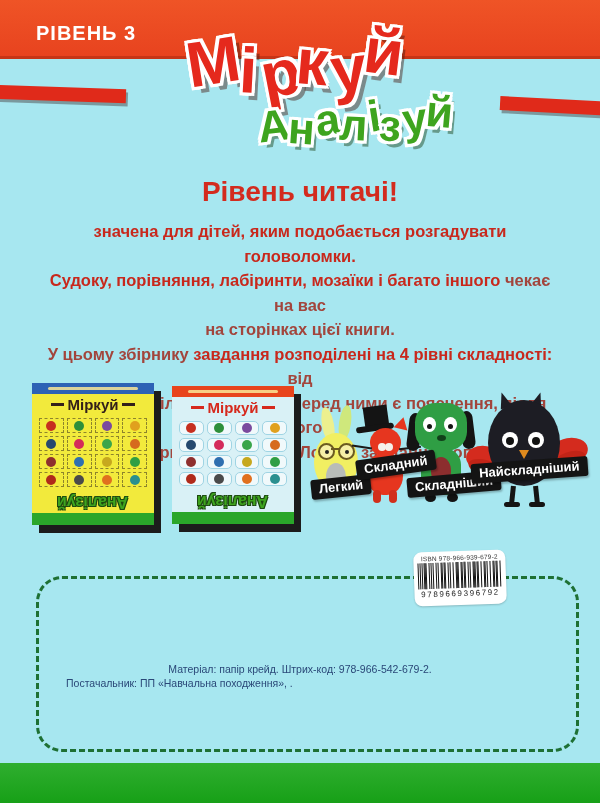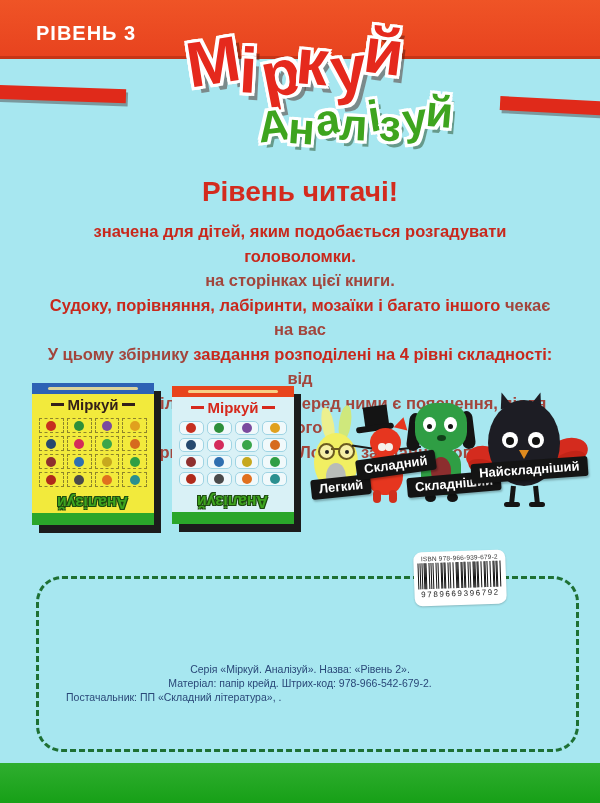--- a/index.html
+++ b/index.html
@@ -162,22 +162,22 @@
   <div class="stripe stripe-left"></div>
   <div class="stripe stripe-right"></div>
 
   <div class="title title1" id="title1"><span class="lt" style="transform: rotate(-7deg) translateY(2px);">М</span><span class="lt" style="transform: rotate(5deg) translateY(12px);">і</span><span class="lt" style="transform: rotate(-9deg) translateY(16px);">р</span><span class="lt" style="transform: rotate(7deg) translateY(6px);">к</span><span class="lt" style="transform: rotate(-5deg) translateY(14px);">у</span><span class="lt" style="transform: rotate(9deg) translateY(-2px);">й</span></div>
   <div class="title title2" id="title2"><span class="lt" style="transform: rotate(-5deg) translateY(6px);">А</span><span class="lt" style="transform: rotate(6deg) translateY(10px);">н</span><span class="lt" style="transform: rotate(-6deg) translateY(2px);">а</span><span class="lt" style="transform: rotate(5deg) translateY(8px);">л</span><span class="lt" style="transform: rotate(-7deg) translateY(0px);">і</span><span class="lt" style="transform: rotate(6deg) translateY(10px);">з</span><span class="lt" style="transform: rotate(-5deg) translateY(4px);">у</span><span class="lt" style="transform: rotate(7deg) translateY(-2px);">й</span></div>
 
   <h2 class="greeting-heading">Рівень читачі!</h2>
 
   <div class="paragraph" id="paragraph">
       <div><span class="seg-b">значена для дітей, яким подобається розгадувати головоломки.</span></div>
+      <div><span class="seg-b">Судоку, порівняння, лабіринти, мозаїки і багато іншого</span><span class="seg-n"> чекає на вас</span></div>
       <div><span class="seg-n">на сторінках цієї книги.</span></div>
-      <div><span class="seg-b">Судоку, порівняння, лабіринти, мозаїки і багато іншого</span><span class="seg-n"> чекає на вас</span></div>
       <div><span class="seg-n">У цьому збірнику</span><span class="seg-b"> завдання розподілені на 4 рівні складності:</span><span class="seg-n"> від</span></div>
       <div><span class="seg-n">простих до більш складних. Перед ними є пояснення, після якого</span></div>
       <div><span class="seg-n">наводиться приклад рішення. Логічні завдання допомагають</span></div>
     </div>
 
   <div class="book book-left">
     <div class="bk-head">
         <div class="bk-headline"></div>
       </div>
     <div class="bk-title">
@@ -422,19 +422,18 @@
         <div class="bar" style="width: 1.7px; margin-right: 1px;"></div>
         <div class="bar" style="width: 1.7px; margin-right: 1px;"></div>
         <div class="bar" style="width: 1px; margin-right: 1px;"></div>
         <div class="bar" style="width: 2.4px; margin-right: 2px;"></div>
         <div class="bar" style="width: 1.7px; margin-right: 2px;"></div>
       </div>
     <div class="digits">9789669396792</div>
   </div>
 
   <div class="footer">
-    <div class="fl-center">Серія «Міркуй. Аналізуй». Назва: «Рівень 2».</div>
     <div class="fl-center">Матеріал: папір крейд. Штрих-код: 978-966-542-679-2.</div>
-    <div class="fl-ind1">Постачальник: ПП «Складний література», .</div>
+    <div class="fl-ind1">Постачальник: ПП «Навчальна походження», .</div>
   </div>
 
   <div class="bottom-band"></div>
 </div>
 
 </body></html>

